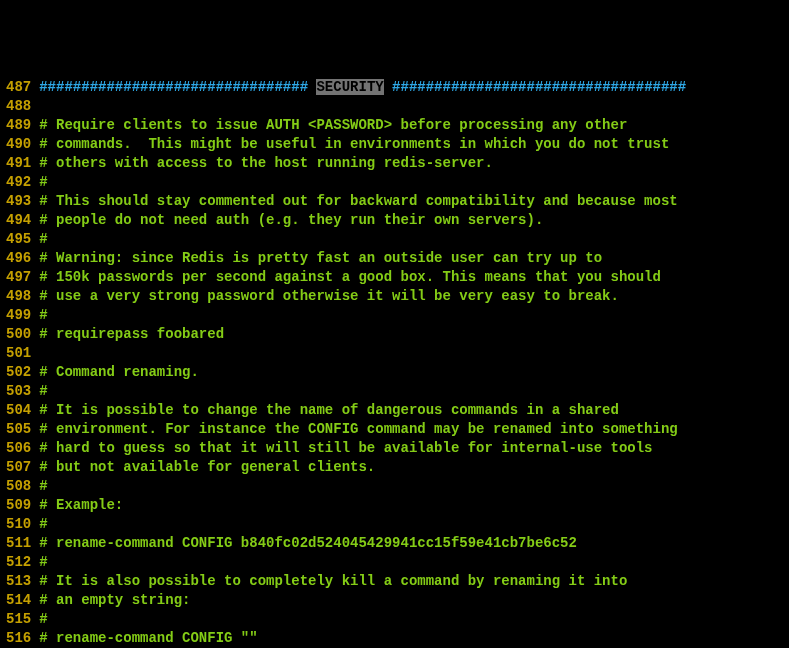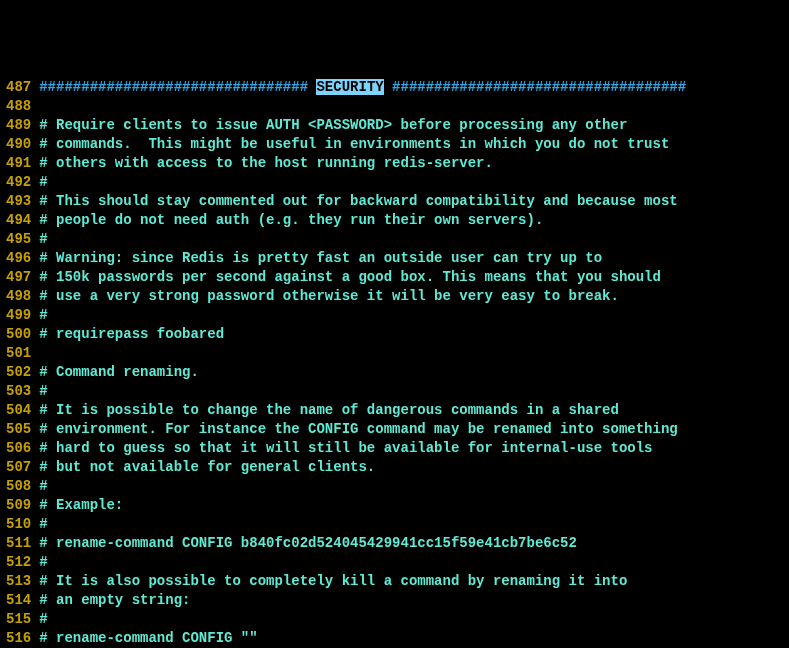--- a/index.html
+++ b/index.html
@@ -24,24 +24,24 @@
       text-align: right;
       color: #c5a000;
       padding-right: 8px;
       user-select: none;
       padding-left: 6px;
     }
     .code {
       flex: 1 1 auto;
       color: #2ea8e6;
     }
-    .hash { color: #5eead4; margin-top: 9px; }
+    .hash { color: #84cc16; margin-top: 9px; }
     .section-hash { color: #2ea8e6; }
     .section-label {
-      background: #7dd3fc;
+      background: #737373;
       color: #000000;
     }
     .line { height: 19px; }
   </style>
 </head>
 <body>
 
 
 
 <div class="editor">

